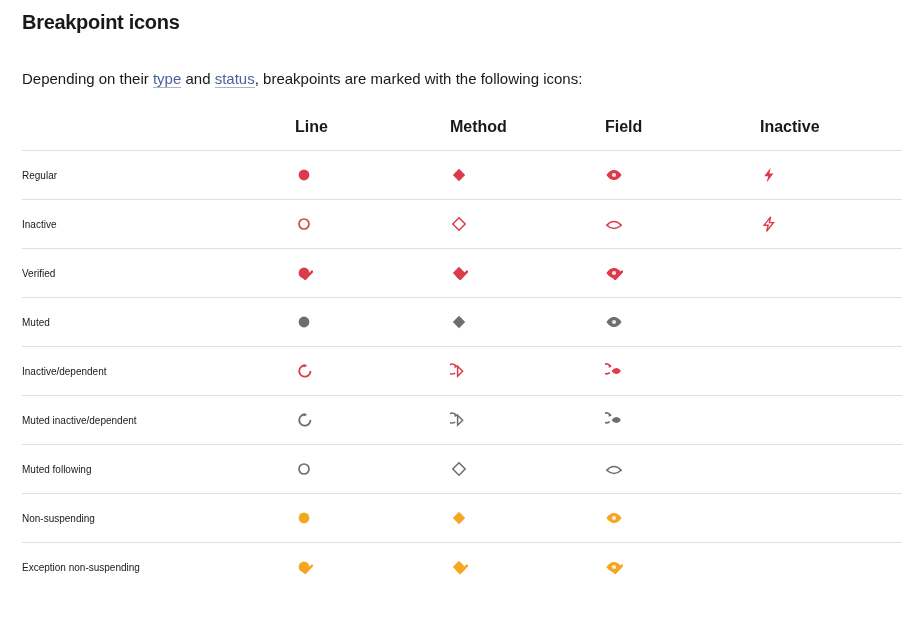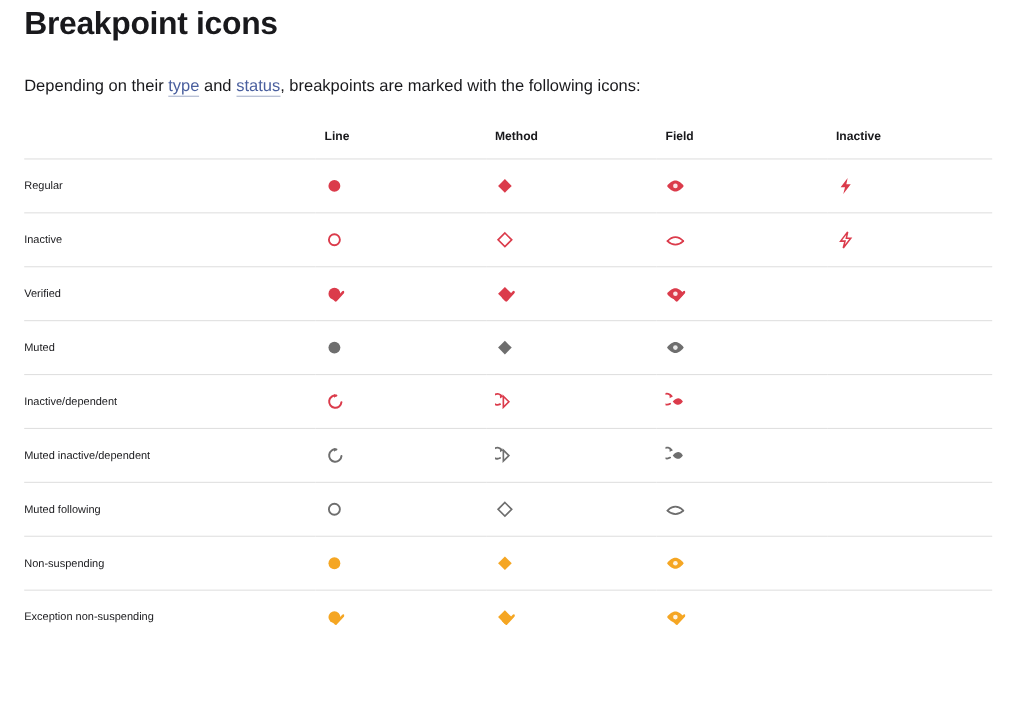--- a/index.html
+++ b/index.html
@@ -12,21 +12,21 @@
     height: 641px;
     font-family: "Liberation Sans", sans-serif;
     color: #19191c;
     overflow: hidden;
   }
   .page {
     padding: 0 22px;
     box-sizing: border-box;
   }
   h1.page-title {
-    font-size: 29px;
+    font-size: 20px;
     line-height: 36px;
     font-weight: bold;
     letter-spacing: -0.3px;
     margin: 0;
     padding-top: 4px;
     color: #19191c;
   }
   .intro {
     font-size: 15px;
     line-height: 22px;
@@ -40,21 +40,21 @@
     margin-top: 28px;
   }
   table.bp {
     margin-top: 28px;
     border-collapse: collapse;
     width: 880px;
     table-layout: fixed;
   }
   table.bp th {
     text-align: left;
-    font-size: 11px;
+    font-size: 16px;
     font-weight: bold;
     color: #19191c;
     padding: 0 0 14px 0;
     vertical-align: bottom;
   }
   table.bp td {
     font-size: 10px;
     color: #19191c;
     padding: 0;
     height: 48px;

